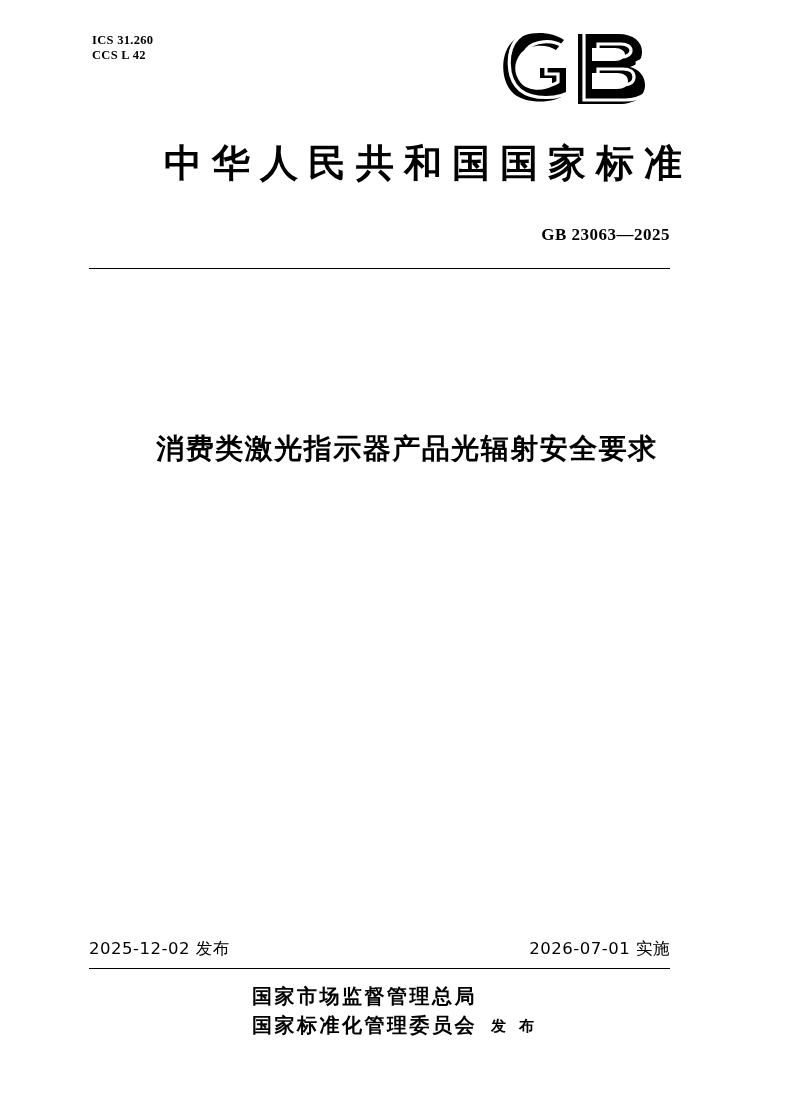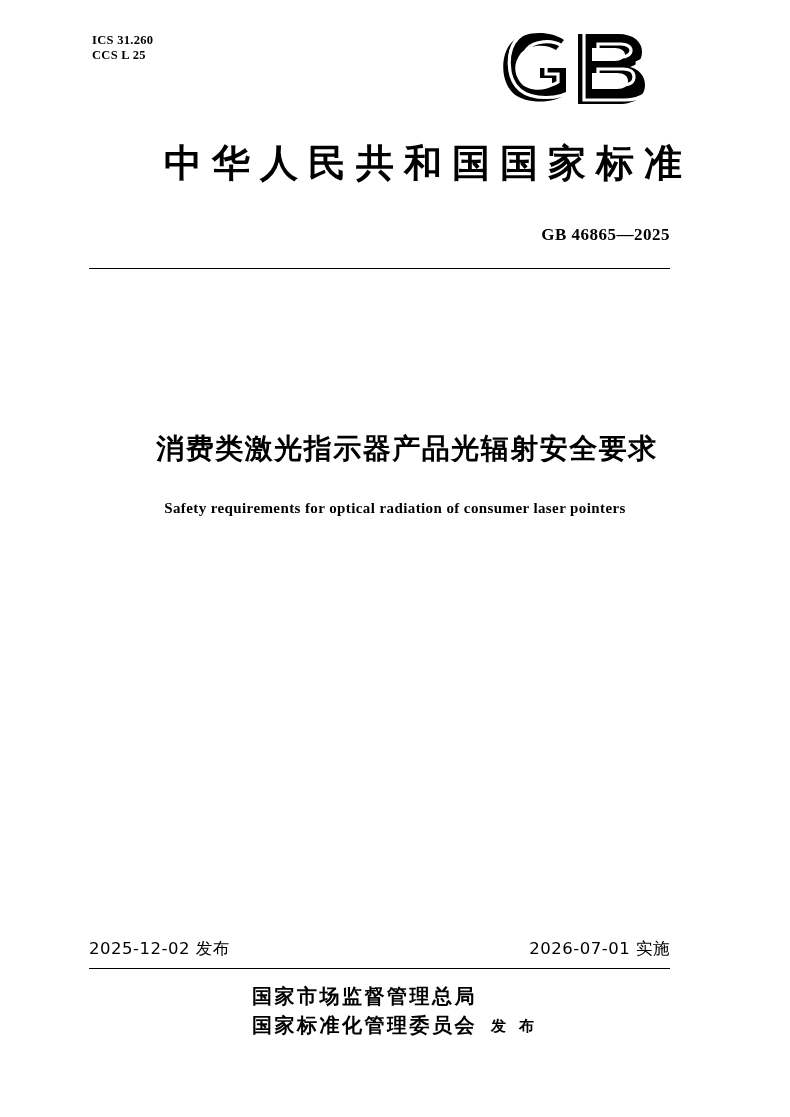--- a/index.html
+++ b/index.html
@@ -185,21 +185,21 @@
     white-space: nowrap;
   }
 </style>
 </head>
 <body>
 
 <div class="page">
 
   <div class="ics-block">
     <div>ICS 31.260</div>
-    <div>CCS L 25</div>
+    <div>CCS L 42</div>
   </div>
 
   <div class="gb-logo">
     <svg viewBox="0 0 170 78" xmlns="http://www.w3.org/2000/svg" aria-hidden="true">
 
       <g fill="#000000">
         <path d="M12 14
                  C0 26, 0 54, 14 66
                  C26 76, 54 76, 66 66
                  L66 40 L40 40 L40 50 L52 50 L52 58
@@ -237,27 +237,26 @@
                  M98 16 L98 29 L121 29 C127 29, 131 26, 131 22.5
                  C131 19, 127 16, 121 16 Z
                  M98 41 L98 57 L123 57 C130 57, 134 54, 134 49
                  C134 44, 130 41, 123 41 Z"></path>
       </g>
     </svg>
   </div>
 
   <div class="national-title">中华人民共和国国家标准</div>
 
-  <div class="std-number">GB 46865—2025</div>
+  <div class="std-number">GB 23063—2025</div>
 
   <div class="rule-top"></div>
 
   <div class="doc-title-cn">消费类激光指示器产品光辐射安全要求</div>
 
-  <div class="doc-title-en">Safety requirements for optical radiation of consumer laser pointers</div>
 
   <div class="dates-row">
     <span class="date-issue">2025-12-02 发布</span>
     <span class="date-effective">2026-07-01 实施</span>
   </div>
 
   <div class="rule-bottom"></div>
 
   <div class="publisher">
     <div class="publisher-names">

